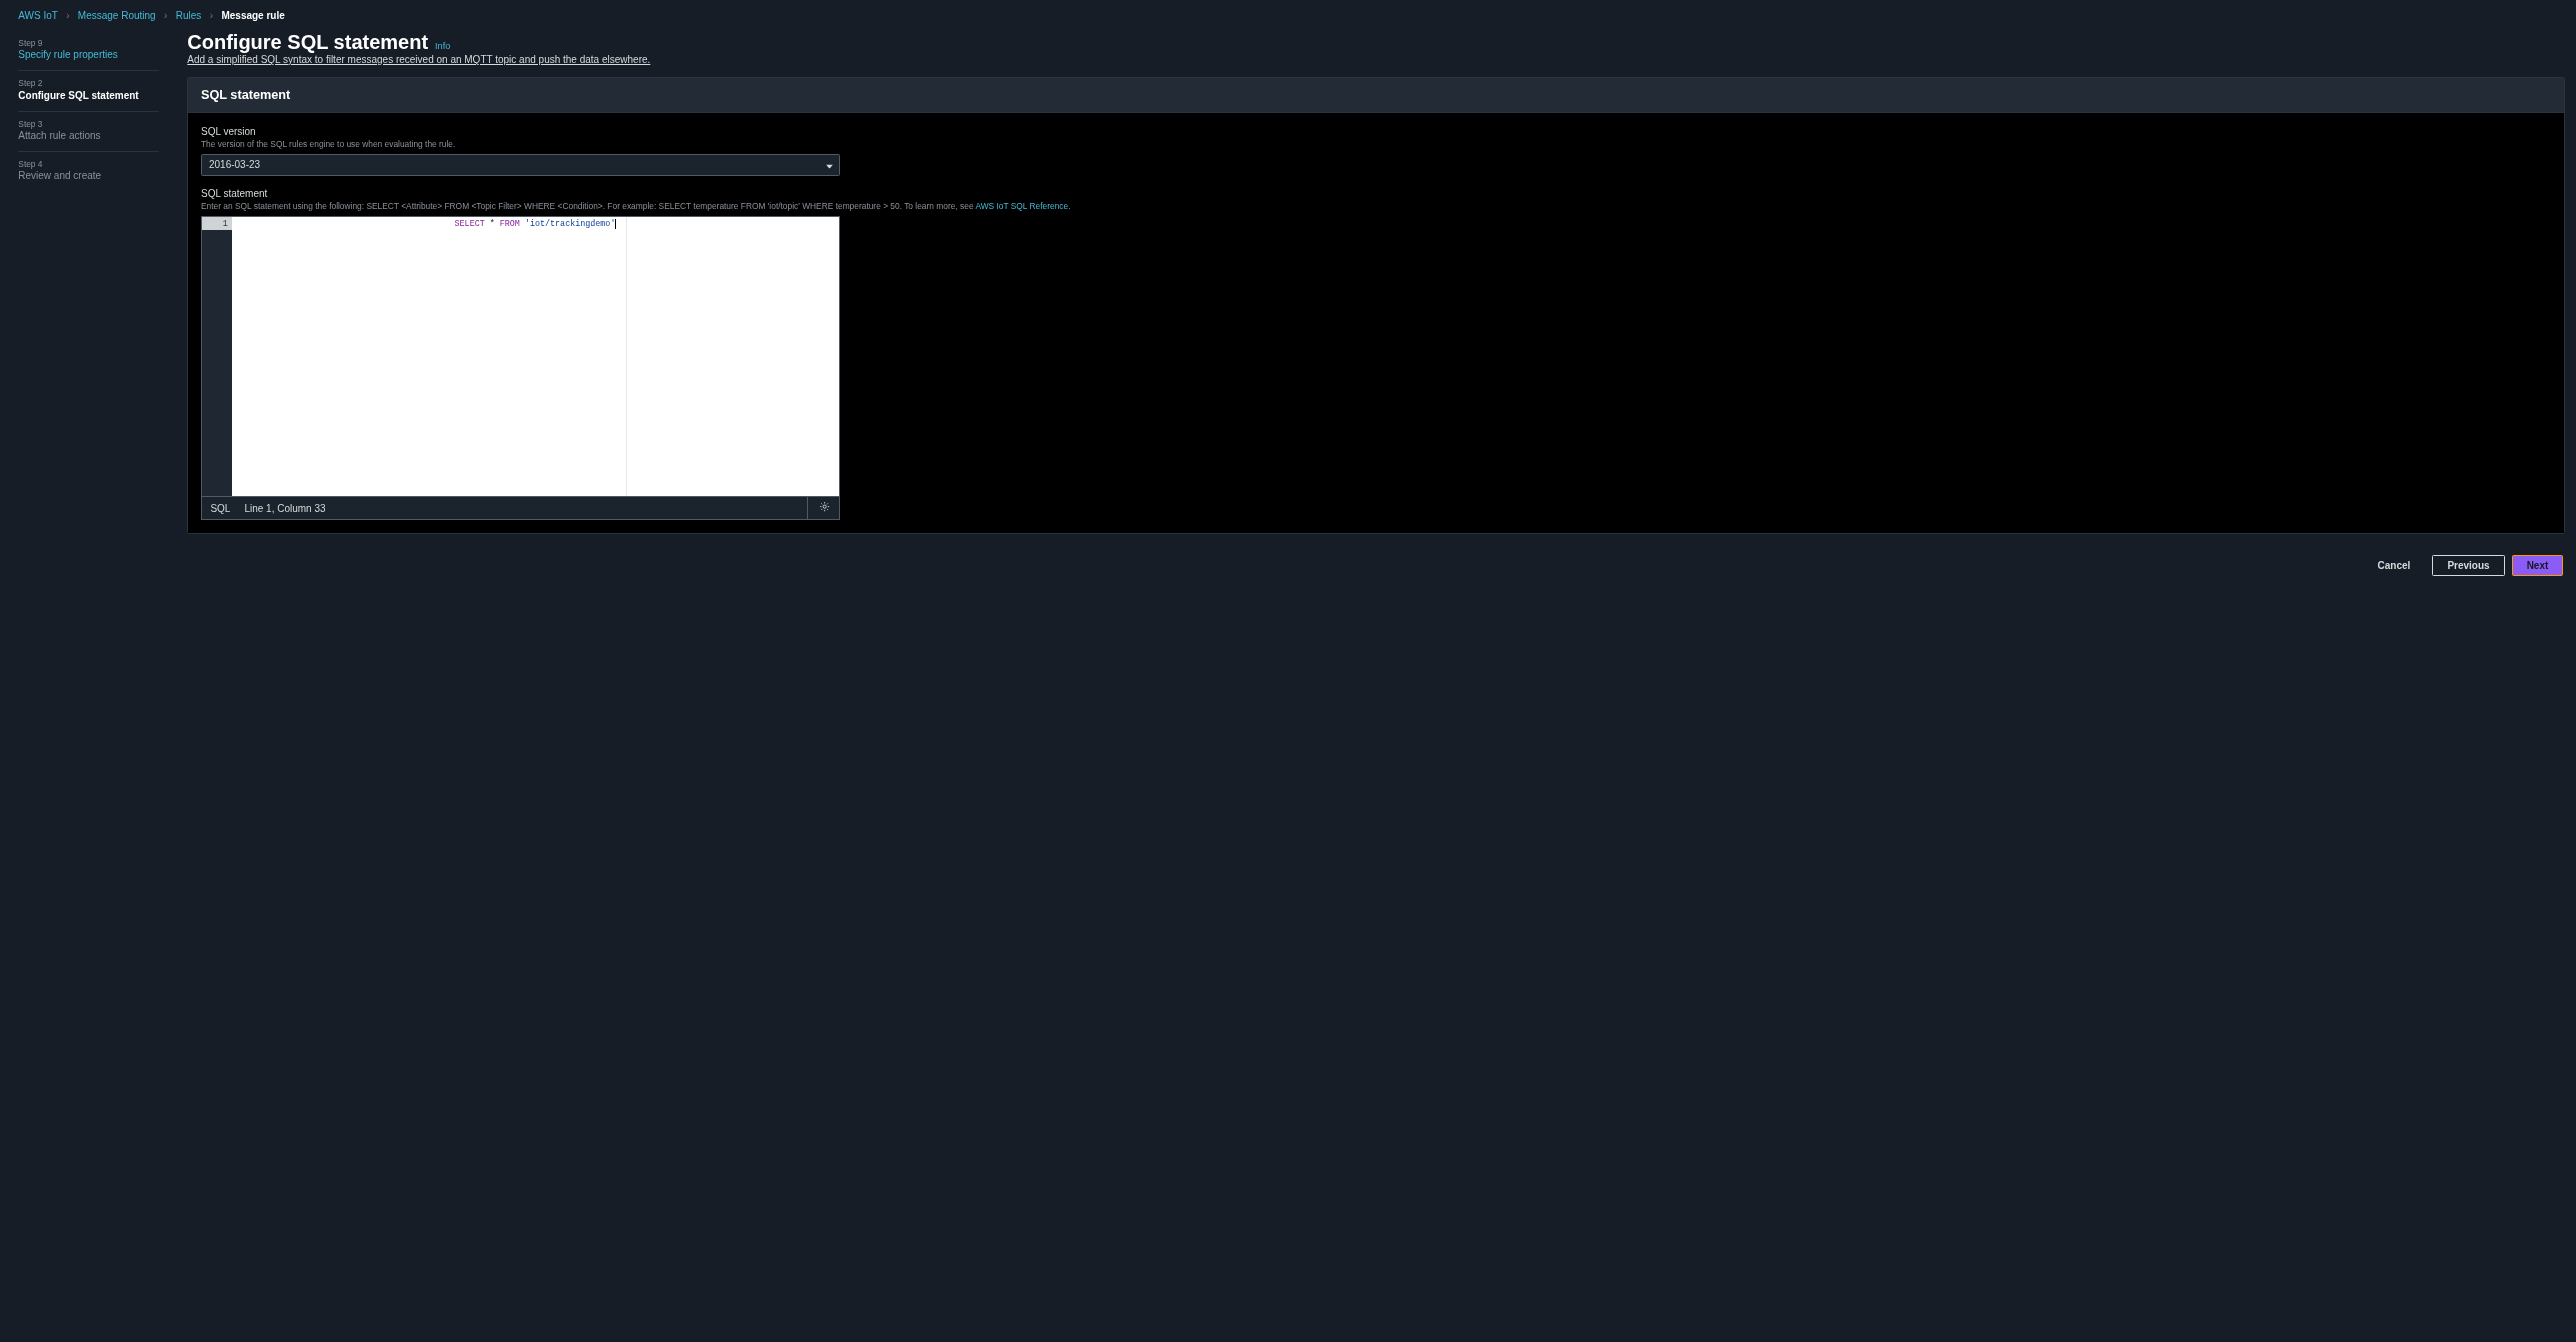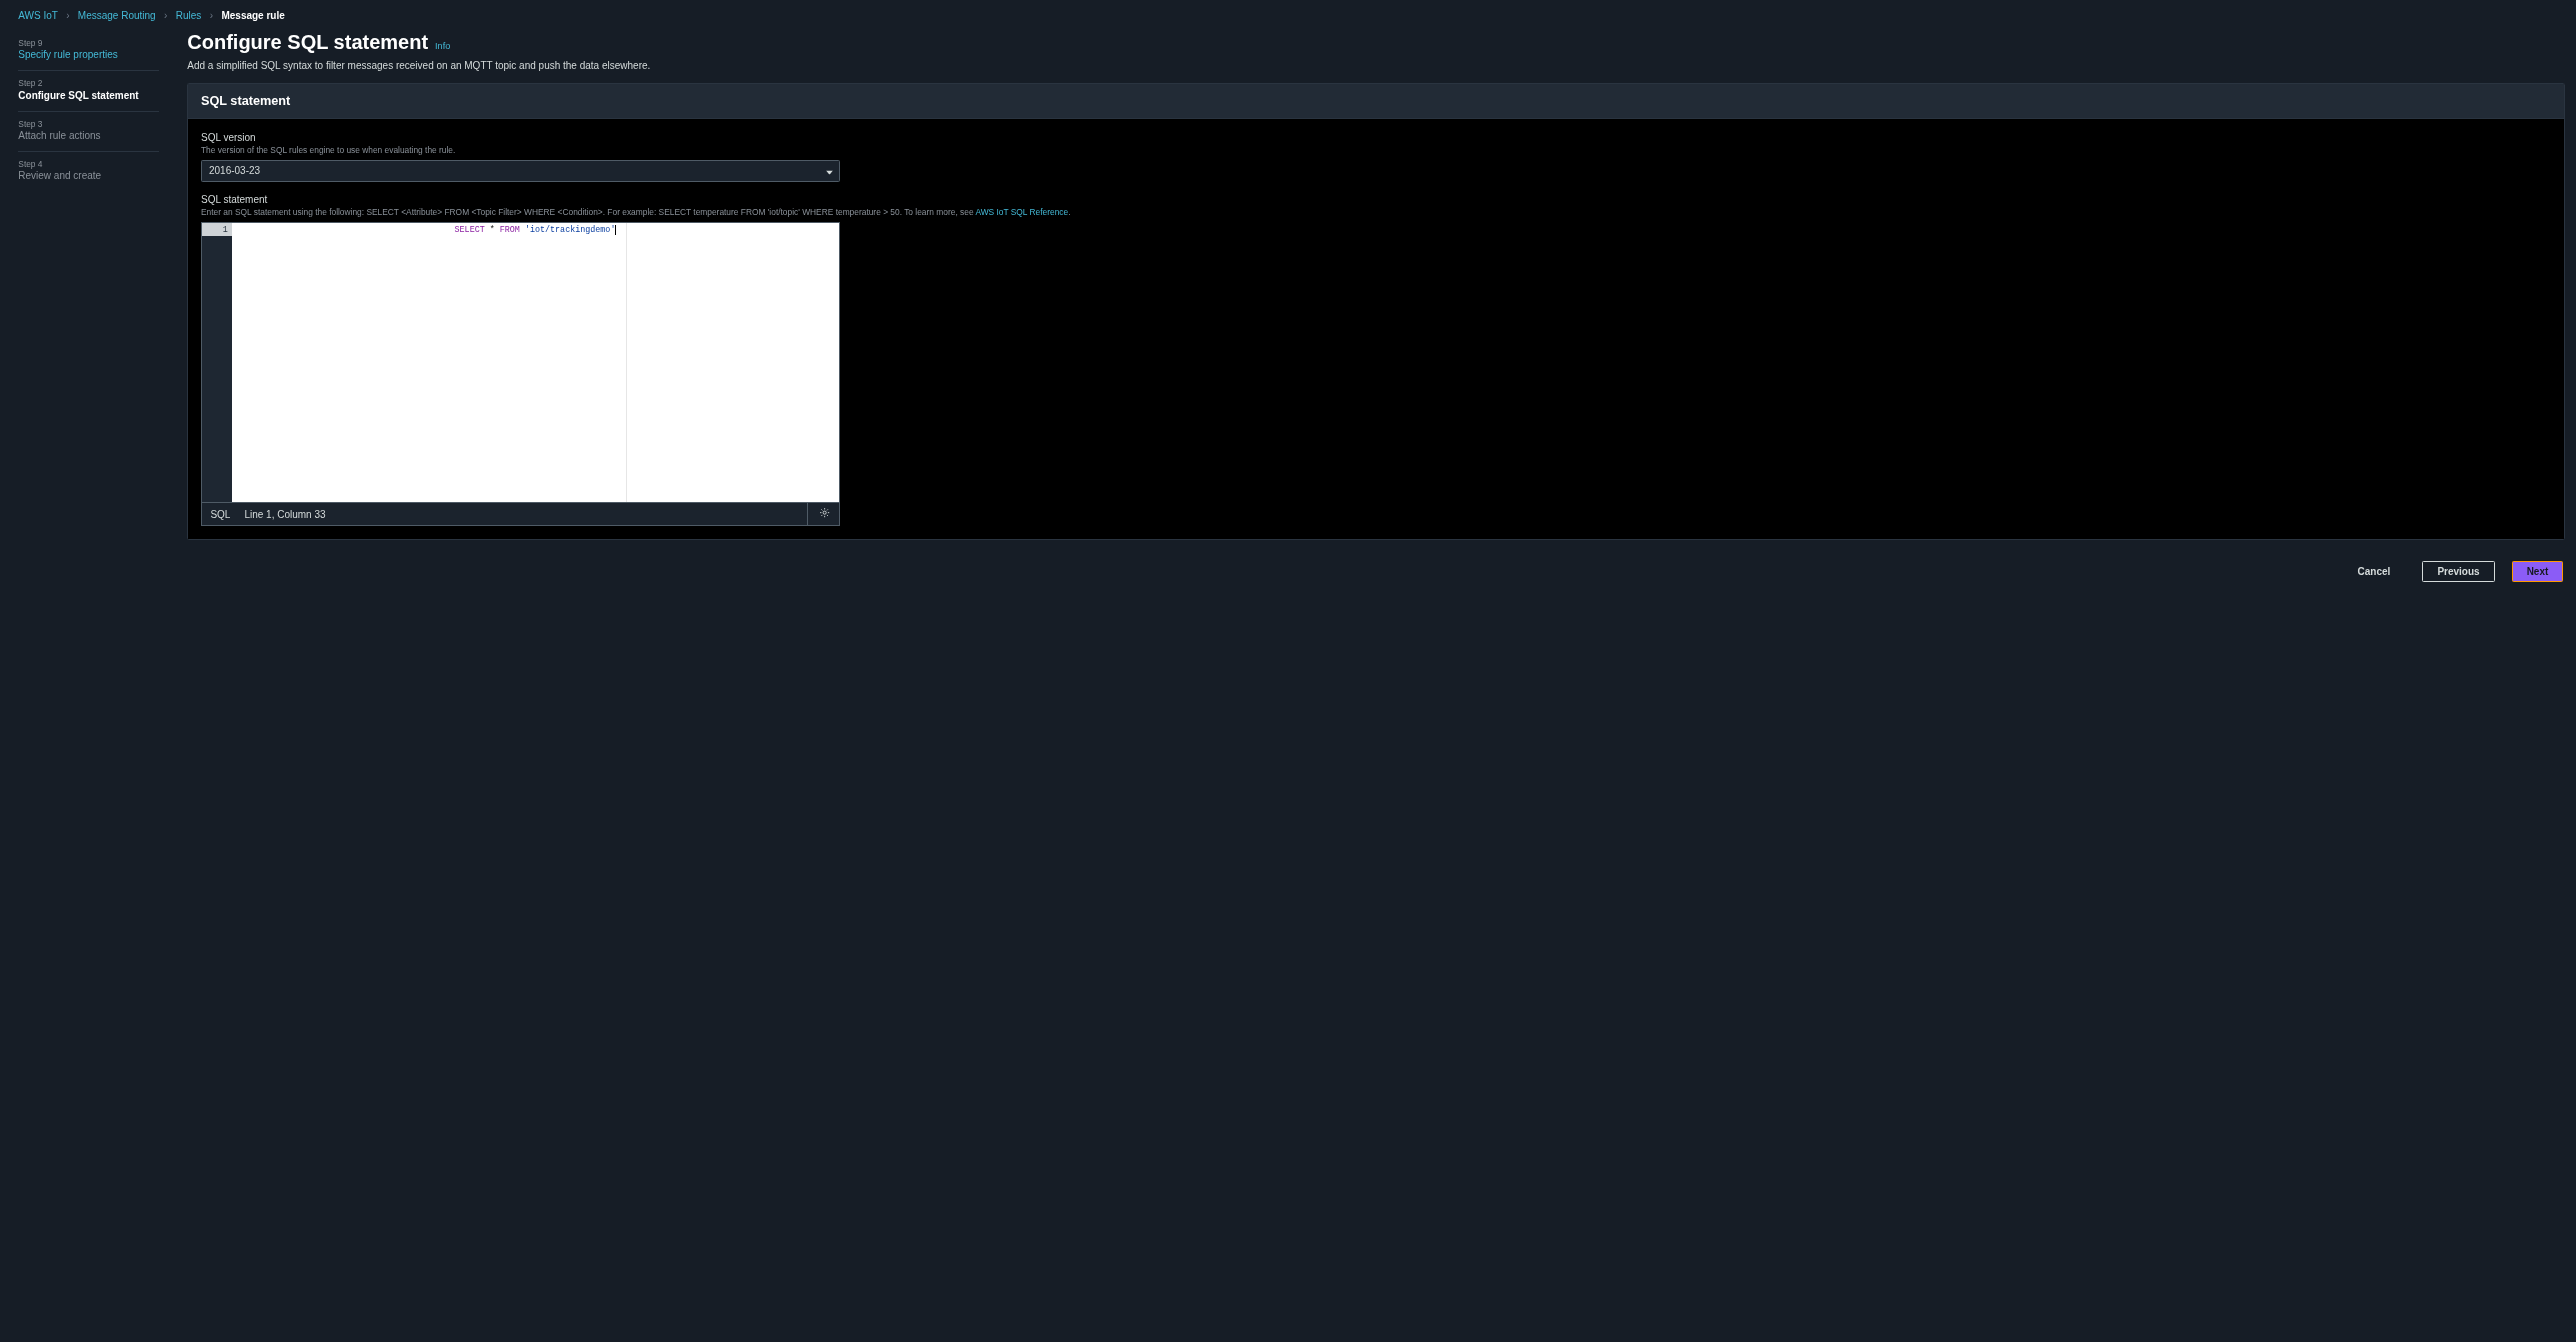--- a/index.html
+++ b/index.html
@@ -73,23 +73,24 @@
     font-size: 20px;
     font-weight: 700;
     color: #ffffff;
   }
   .info-link {
     font-size: 9.1px;
     color: #44b9d6;
     font-weight: 400;
   }
   .page-subtitle {
-    margin-top: 6px;
-    font-size: 10px;
-    color: #d5dbdb;
+    margin-top: 0;
+    font-size: 10px;
+    color: #d5dbdb;
+    text-decoration: underline;
   }
 
   
   .panel {
     background: #000000;
     border: 0.7px solid #2a3440;
     border-radius: 1.4px;
     margin-top: 12.7px;
   }
   .panel-header {
@@ -237,21 +238,21 @@
     cursor: pointer;
     padding: 2.8px;
     display: flex;
     align-items: center;
   }
 
   
   .footer-actions {
     display: flex;
     justify-content: flex-end;
-    gap: 17px;
+    gap: 7px;
     margin-top: 21px;
     padding-right: 1.4px;
   }
   .btn {
     font-size: 10px;
     font-weight: 700;
     padding: 4.2px 14px;
     border-radius: 1.4px;
     cursor: pointer;
     border: 0.7px solid transparent;

